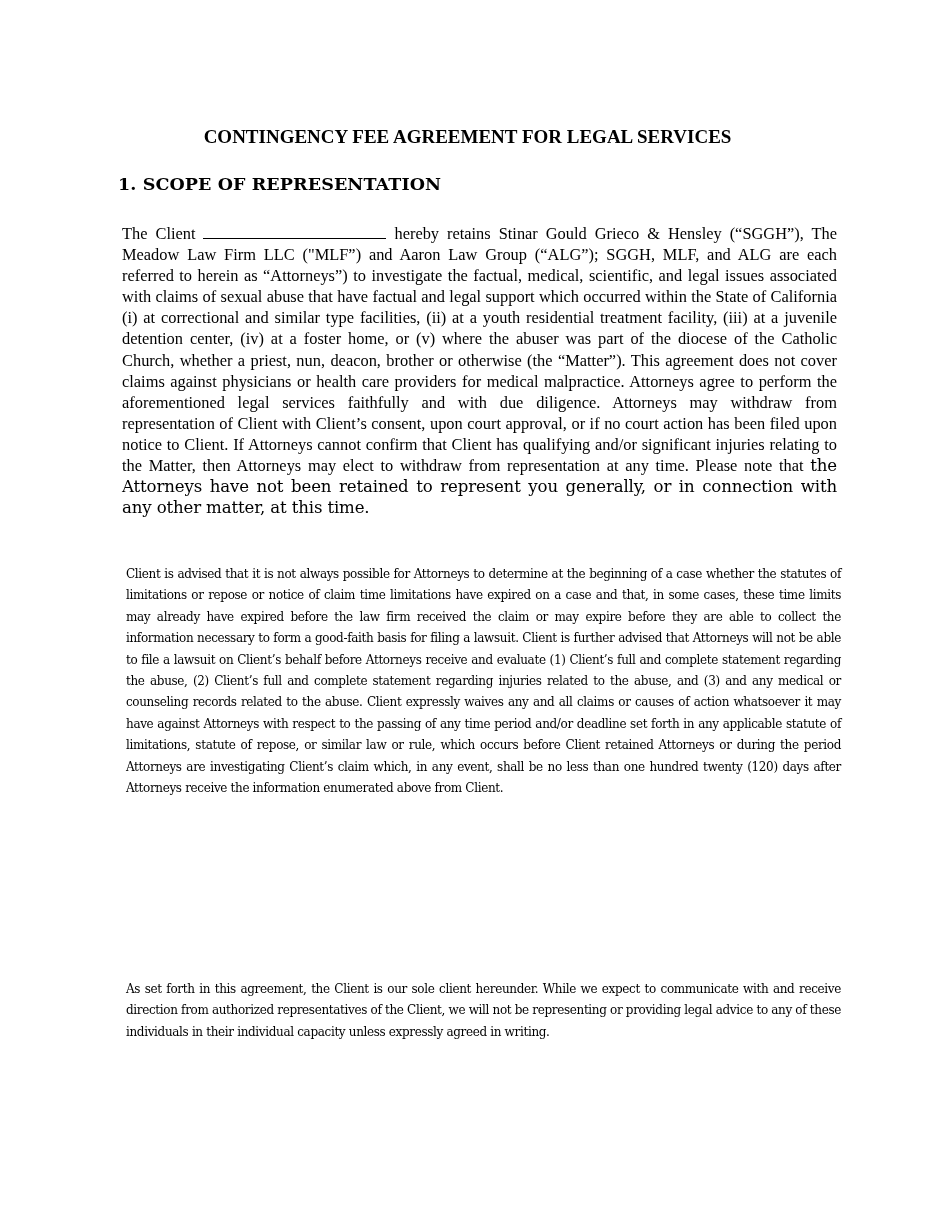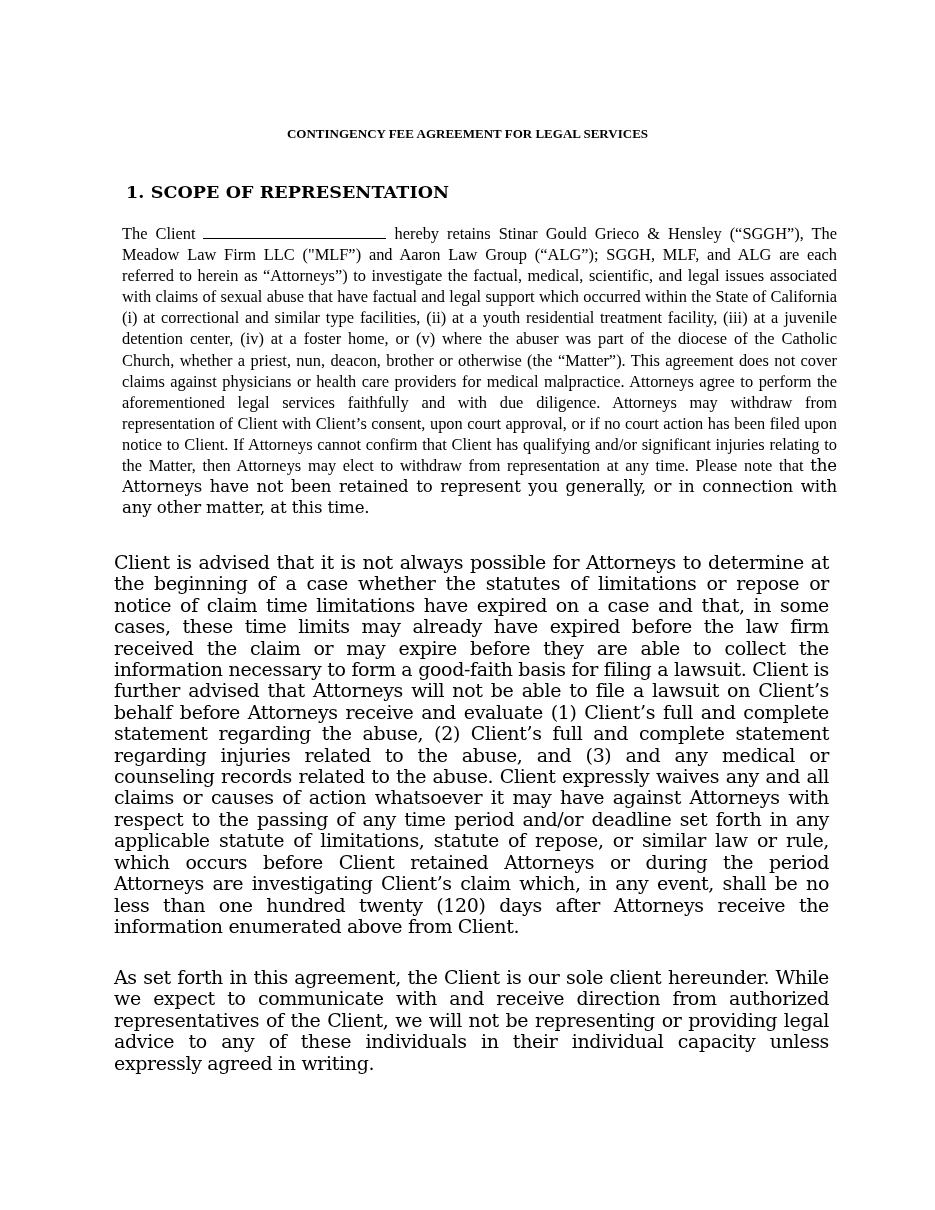--- a/index.html
+++ b/index.html
@@ -1,39 +1,39 @@
 <!DOCTYPE html>
 <html><head>
   <meta charset="utf-8">
   <style>
     html, body { margin: 0; padding: 0; background: #ffffff; }
     body { width: 935px; height: 1210px; position: relative; overflow: hidden; color: #000; }
     .page { position: absolute; left: 0; top: 0; width: 935px; height: 1210px; background: #fff; }
     .doc-title {
       position: absolute; left: 110px; top: 126px; width: 715px; text-align: center;
-      font-family: "Liberation Serif", serif; font-weight: bold; font-size: 13px;
+      font-family: "Liberation Serif", serif; font-weight: bold; font-size: 19px;
       letter-spacing: 0px; margin: 0;
     }
     .section-heading {
-      position: absolute; left: 110px; top: 166px; margin: 16px;
+      position: absolute; left: 110px; top: 166px; margin: 8px;
       font-family: "DejaVu Serif", serif; font-weight: bold; font-size: 17.5px;
       letter-spacing: 0.1px;
     }
     .para1 {
       position: absolute; left: 110px; top: 211px; width: 715px; margin: 12px;
       font-family: "Liberation Serif", serif; font-size: 16.4px; line-height: 21.1px;
       text-align: justify; text-align-last: left;
     }
     .para1 .big {
       font-family: "DejaVu Serif", serif; font-size: 16.6px; letter-spacing: -0.15px;
     }
     .blank { display: inline-block; width: 183px; border-bottom: 1px solid #000; height: 14px; vertical-align: baseline; }
     .para-serif {
-      position: absolute; left: 110px; width: 715px; margin: 4px;
-      font-family: "DejaVu Serif", serif; font-size: 19px; line-height: 21.4px;
+      position: absolute; left: 110px; width: 715px; margin: 16px;
+      font-family: "DejaVu Serif", serif; font-size: 12px; line-height: 21.4px;
       text-align: justify; text-align-last: left; letter-spacing: -0.35px;
     }
     .p2 { top: 548px; }
     .p3 { top: 963px; }
   </style>
 </head>
 <body>
 
 <div class="page">
   <h1 class="doc-title">CONTINGENCY FEE AGREEMENT FOR LEGAL SERVICES</h1>

